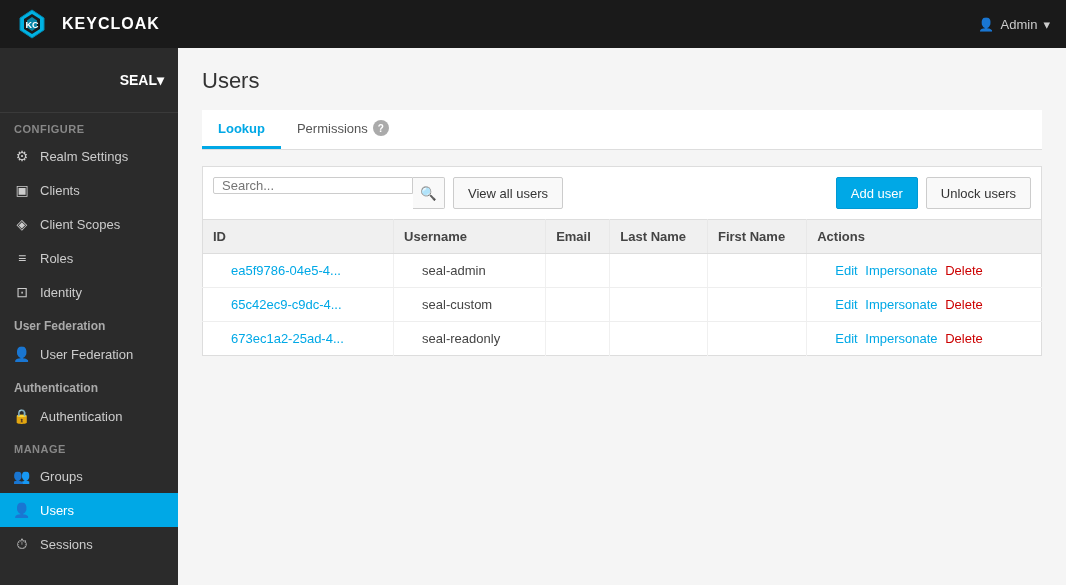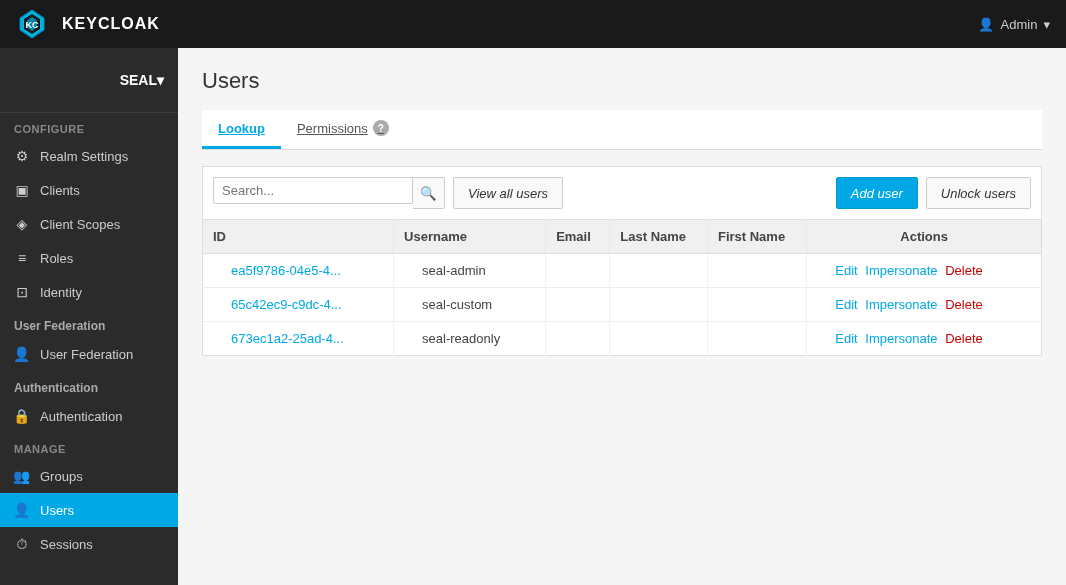--- a/index.html
+++ b/index.html
@@ -125,59 +125,57 @@
     }
     .tab {
       padding: 10px 16px;
       cursor: pointer;
       font-size: 13px;
       color: #555;
       border-bottom: 3px solid transparent;
       display: flex;
       align-items: center;
       gap: 5px;
-      text-decoration: underline;
     }
     .tab.active {
       border-bottom: 3px solid #00a8e6;
       color: #00a8e6;
       font-weight: bold;
     }
 
     
     .table-toolbar {
       display: flex;
       align-items: center;
       gap: 8px;
       margin-bottom: 0;
       background: #fff;
       padding: 10px 10px;
       border: 1px solid #ddd;
       border-bottom: none;
     }
     .search-input {
-      height: 27px;
+      height: 17px;
       padding: 0 8px;
       border: 1px solid #ccc;
       border-radius: 2px;
       font-size: 13px;
       width: 200px;
       outline: none;
     }
     .btn {
       height: 32px;
       padding: 0 14px;
       border: 1px solid #ccc;
       border-radius: 2px;
       font-size: 13px;
       cursor: pointer;
       background: #f9f9f9;
       color: #333;
       white-space: nowrap;
-      font-style: italic;
     }
     .btn-primary {
       background: #00a8e6;
       color: #fff;
       border-color: #0099d4;
     }
     .btn-search {
       height: 32px;
       width: 32px;
       padding: 0;
@@ -208,21 +206,21 @@
     .data-table th {
       background: #f0f0f0;
       text-align: left;
       padding: 9px 10px;
       font-weight: 600;
       font-size: 13px;
       color: #444;
       border-bottom: 1px solid #ddd;
       border-right: 1px solid #e8e8e8;
     }
-    .data-table th:last-child { border-right: none; text-align: center; }
+    .data-table th:last-child { border-right: none; }
     .data-table td {
       padding: 9px 28px;
       font-size: 13px;
       color: #444;
       border-bottom: 1px solid #eee;
       border-right: 1px solid #f0f0f0;
     }
     .data-table td:last-child { border-right: none; }
     .data-table tr:last-child td { border-bottom: none; }
     .link {

